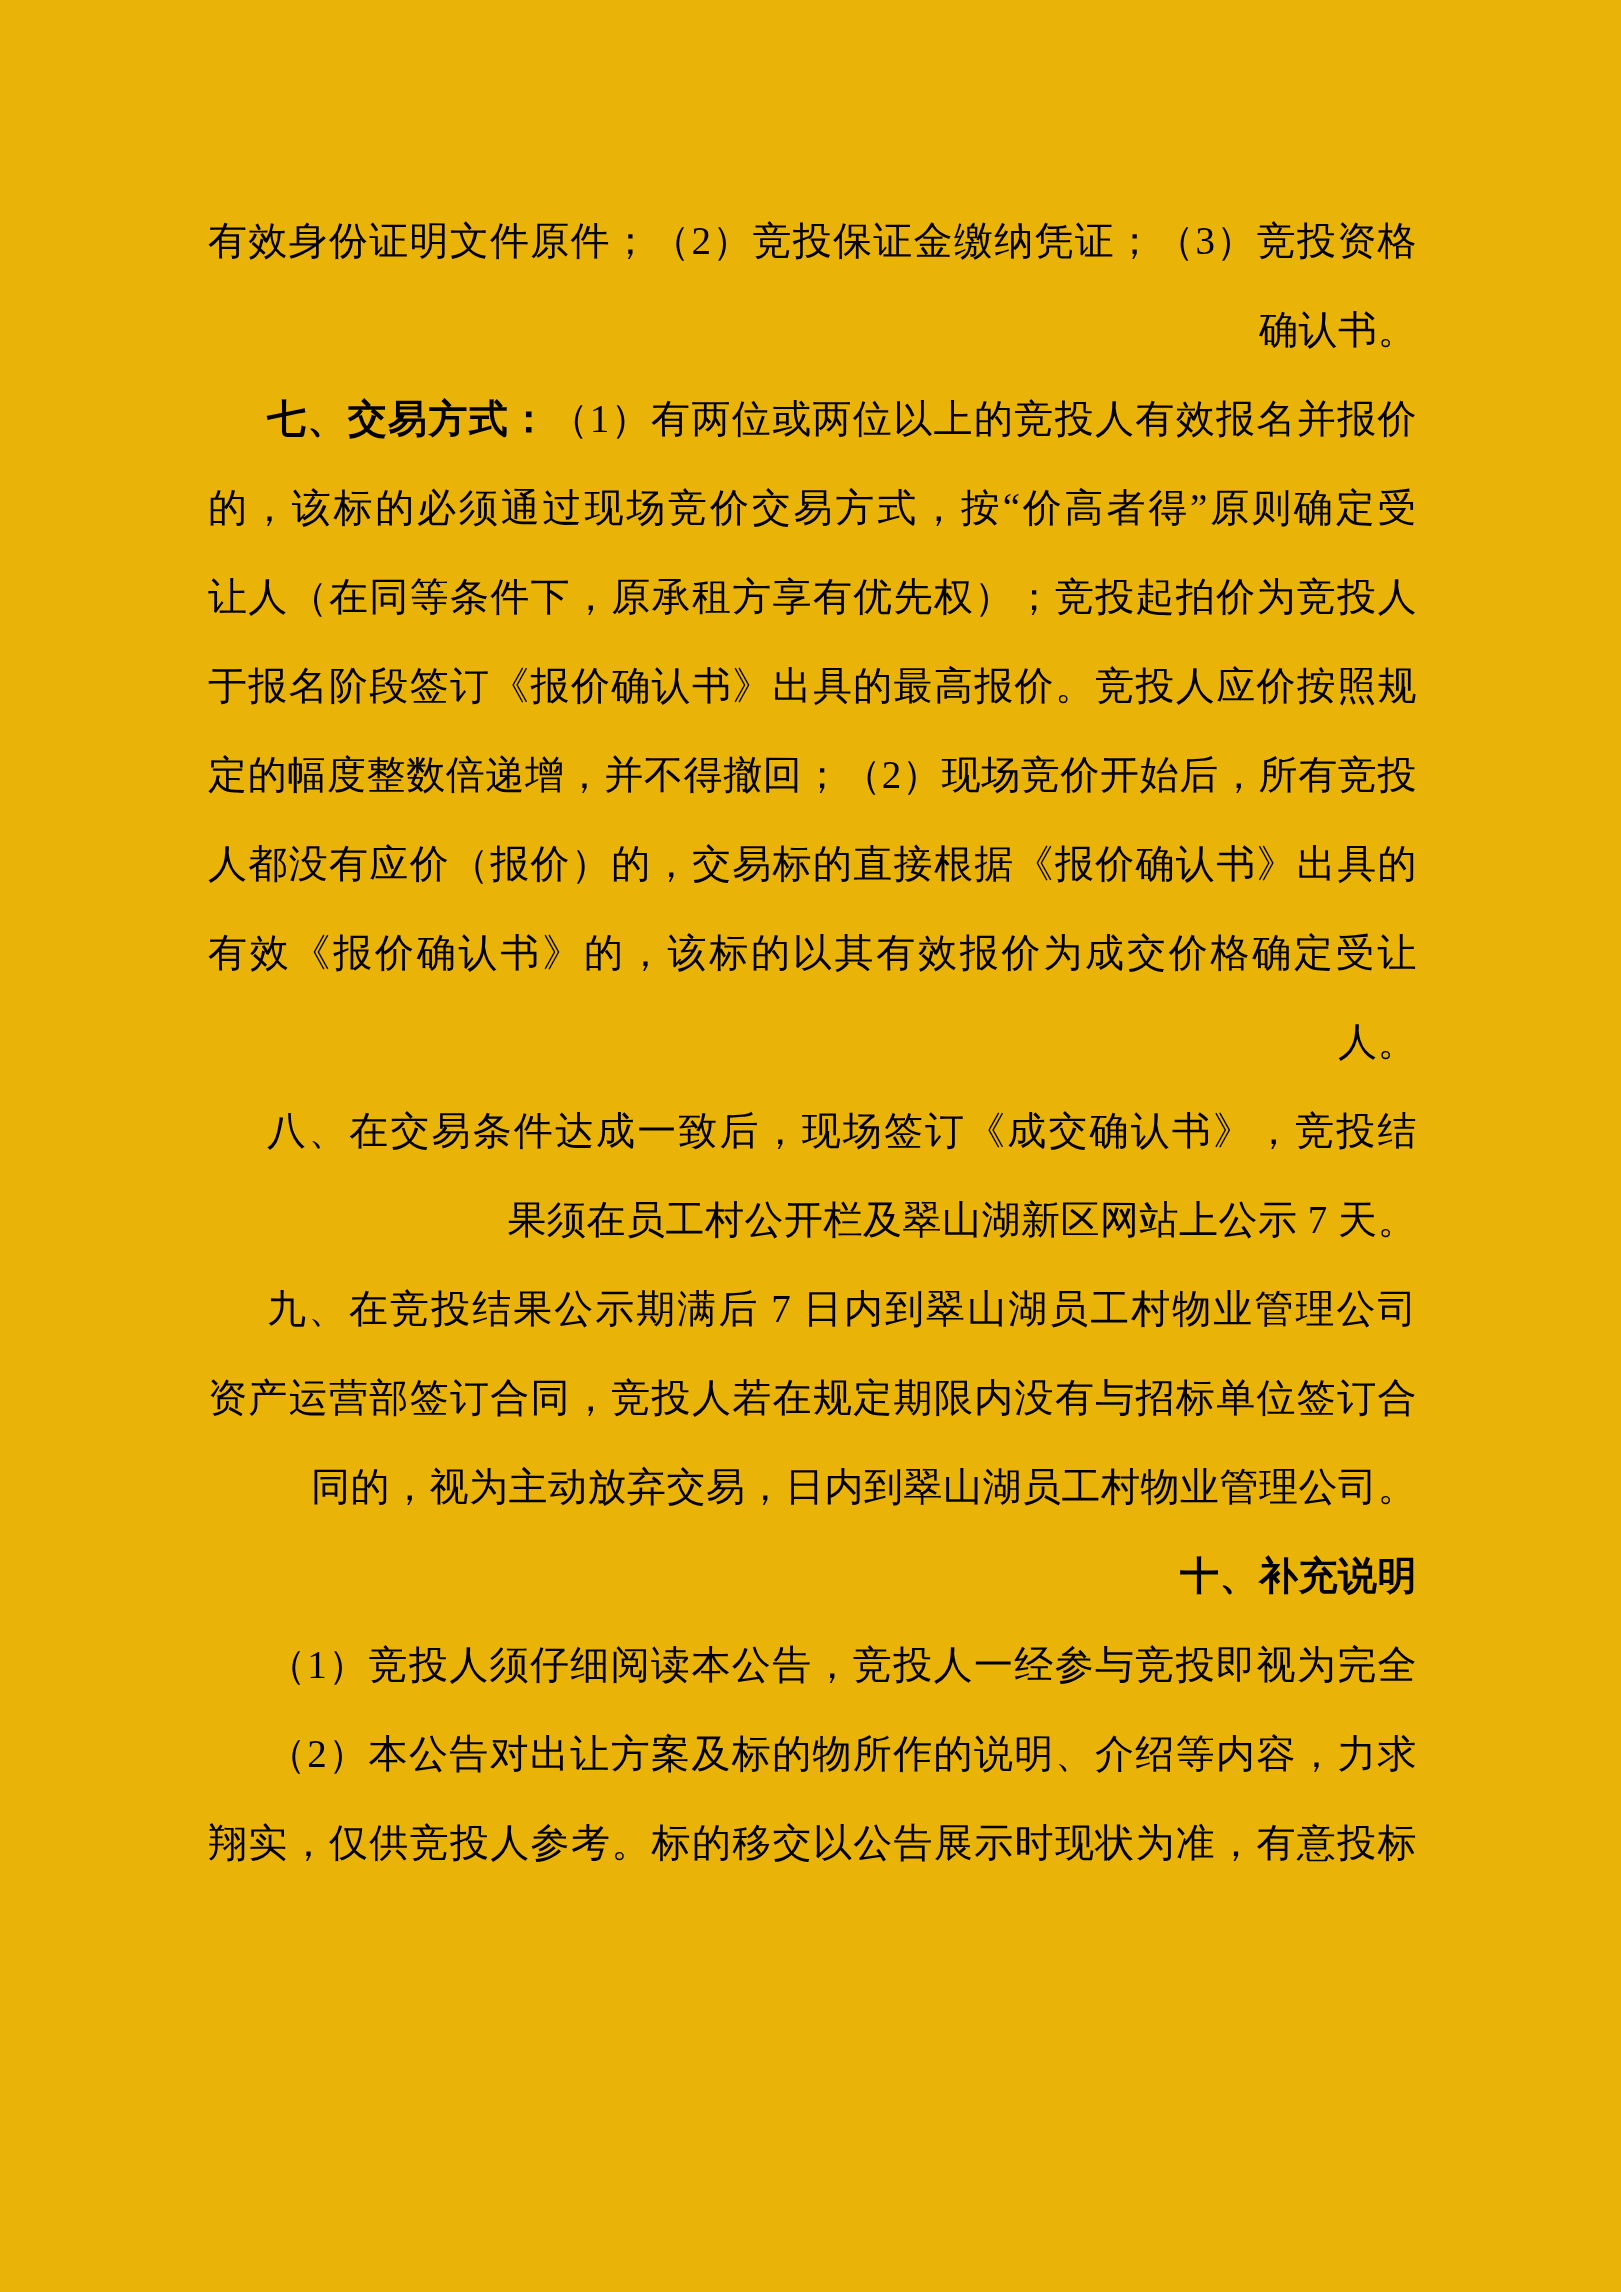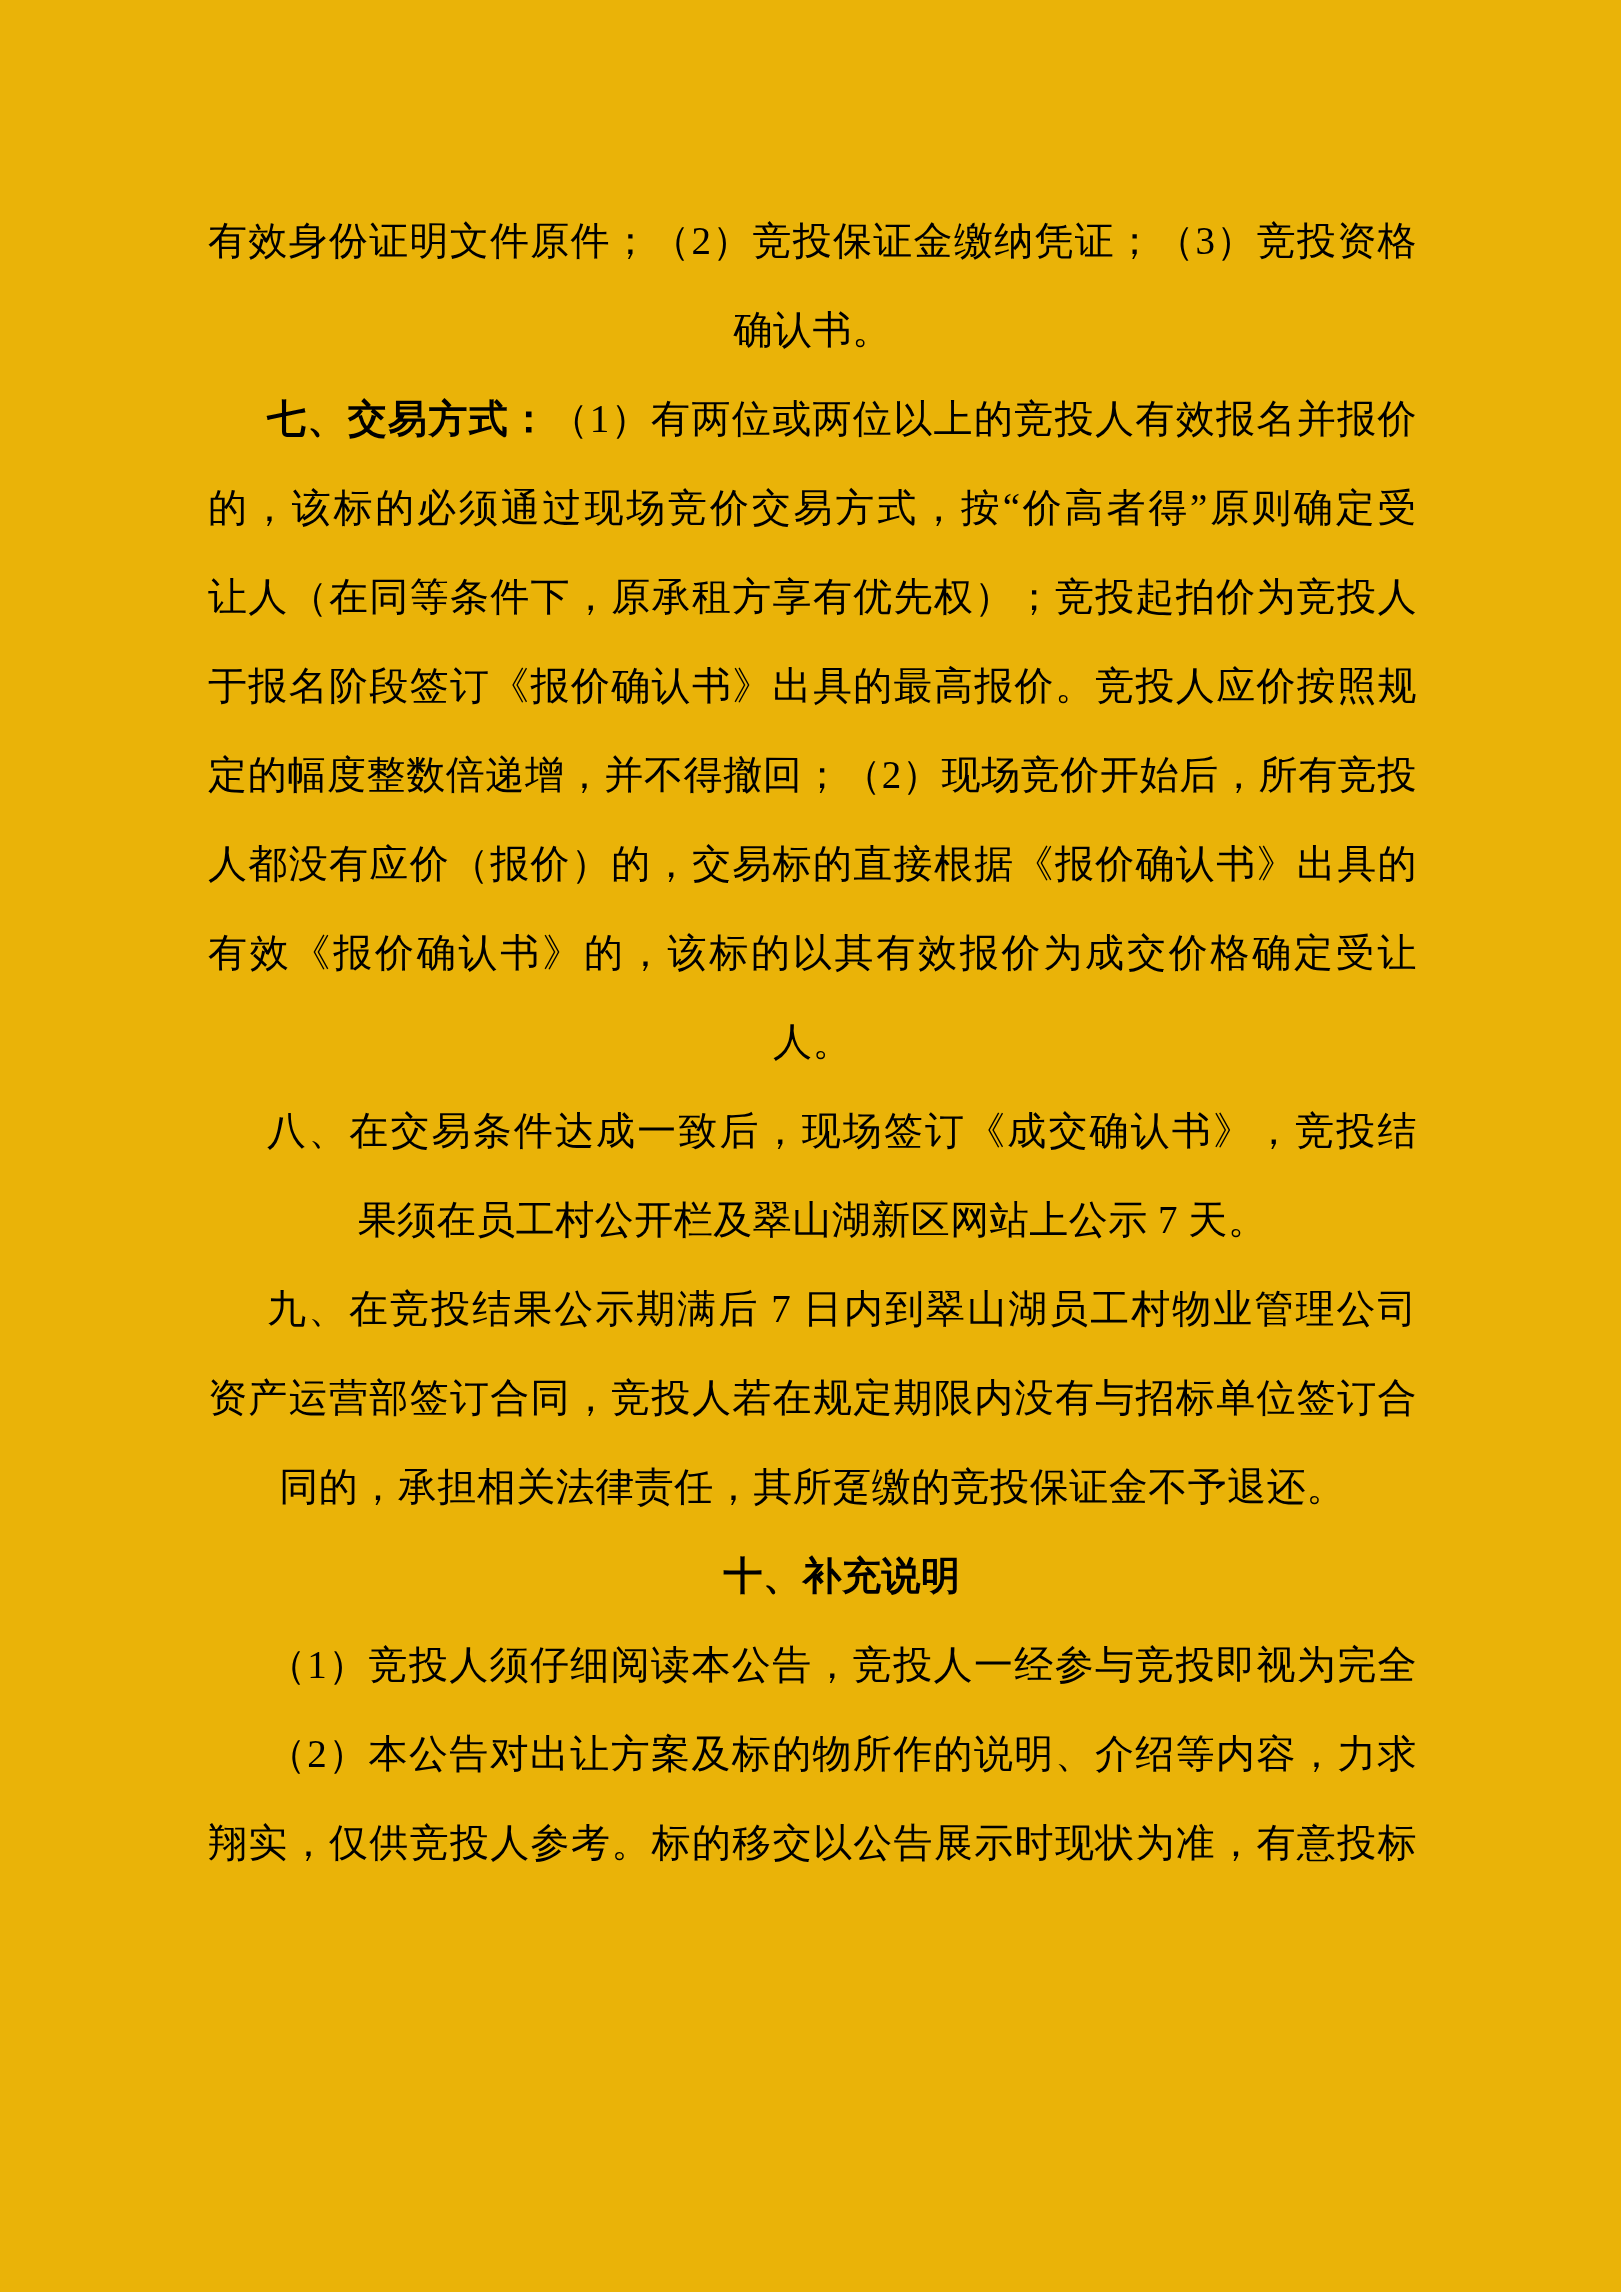--- a/index.html
+++ b/index.html
@@ -26,21 +26,21 @@
     position: absolute;
     left: 208px;
     top: 196px;
     width: 1209px;
   }
   .line {
     height: 89px;
     line-height: 89px;
     font-size: 39px;
     letter-spacing: 0.5px;
-    text-align: center;
+    text-align: right;
     white-space: normal;
   }
   .line.full {
     text-align: justify;
     text-align-last: justify;
     text-justify: inter-character;
   }
   .line.indent {
     text-indent: 59px;
   }
@@ -76,21 +76,21 @@
     <div class="line"><span>人。</span></div>
 
     <div class="line full indent"><span>八、在交易条件达成一致后，现场签订《成交确认书》，竞投结</span></div>
 
     <div class="line"><span>果须在员工村公开栏及翠山湖新区网站上公示 7 天。</span></div>
 
     <div class="line full indent"><span>九、在竞投结果公示期满后 7 日内到翠山湖员工村物业管理公司</span></div>
 
     <div class="line full"><span>资产运营部签订合同，竞投人若在规定期限内没有与招标单位签订合</span></div>
 
-    <div class="line"><span>同的，承担相关法律责任，其所趸缴的竞投保证金不予退还。</span></div>
+    <div class="line"><span>同的，视为主动放弃交易，日内到翠山湖员工村物业管理公司。</span></div>
 
     <div class="line indent"><span class="b">十、补充说明</span></div>
 
     <div class="line full indent"><span>（1）竞投人须仔细阅读本公告，竞投人一经参与竞投即视为完全</span></div>
 
 
     <div class="line full indent"><span>（2）本公告对出让方案及标的物所作的说明、介绍等内容，力求</span></div>
 
     <div class="line full"><span>翔实，仅供竞投人参考。标的移交以公告展示时现状为准，有意投标</span></div>
 

